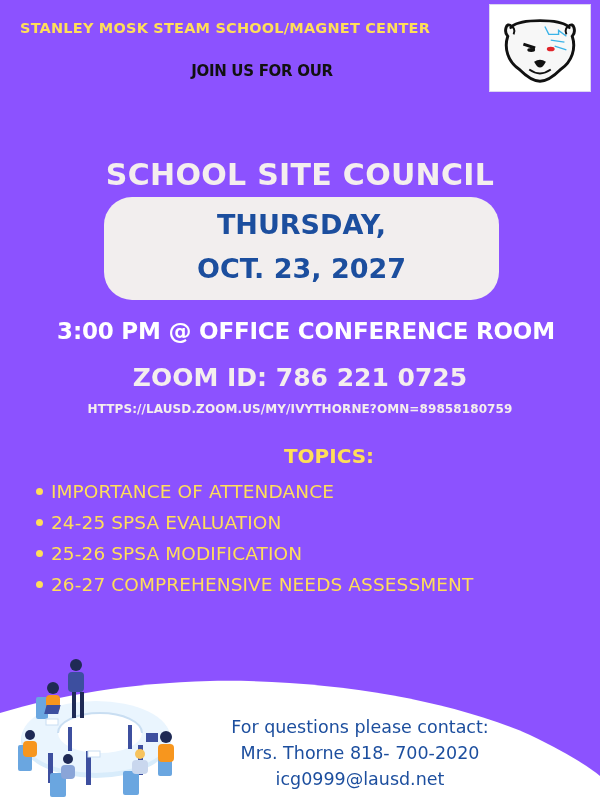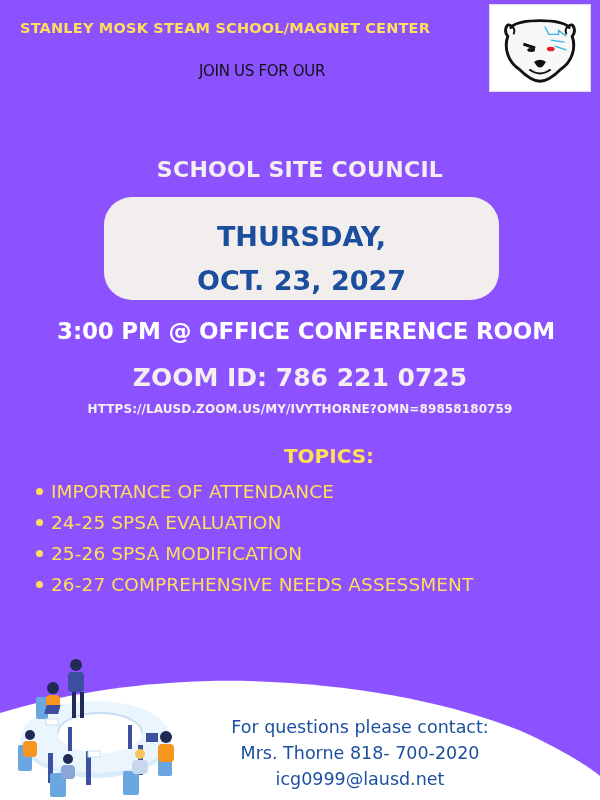--- a/index.html
+++ b/index.html
@@ -1,25 +1,25 @@
 <!DOCTYPE html>
 <html><head>
 <meta charset="utf-8">
 <style>
   html, body { margin:0; padding:0; }
   body { width:600px; height:800px; overflow:hidden; background:#8c52ff; position:relative; font-family:"DejaVu Sans", sans-serif; }
   .flyer { position:absolute; inset:0; width:600px; height:800px; background:#8c52ff; }
   .school-name { position:absolute; left:20px; top:20px; width:450px; text-align:left; color:#ffde59; font-weight:bold; font-size:14.5px; letter-spacing:0.2px; }
   .logo-box { position:absolute; left:489px; top:4px; width:102px; height:88px; background:#ffffff; border:1px solid #dcd6f0; box-sizing:border-box; }
   .logo-box svg { position:absolute; left:0; top:0; width:100%; height:100%; }
-  .join { position:absolute; left:0; width:524px; top:62px; text-align:center; font-weight:normal; font-size:15px; color:#111; letter-spacing:-0.3px; }
+  .join { position:absolute; left:0; width:524px; top:62px; text-align:center; font-weight:bold; font-size:15px; color:#111; letter-spacing:-0.3px; }
   .ssc { position:absolute; left:0; width:600px; top:96px; text-align:center; font-weight:bold; font-size:40px; color:#f4eeee; }
-  .council { position:absolute; left:0; width:600px; top:157px; text-align:center; font-weight:bold; font-size:22px; color:#f4eeee; letter-spacing:0.3px; }
+  .council { position:absolute; left:0; width:600px; top:157px; text-align:center; font-weight:bold; font-size:30px; color:#f4eeee; letter-spacing:0.3px; }
   .date-box { position:absolute; left:104px; top:197px; width:395px; height:103px; background:#f2eeee; border-radius:28px; }
-  .date-line { position:absolute; left:0; width:100%; text-align:center; font-weight:bold; font-size:27px; color:#1c4e9e;margin-top:12px; }
+  .date-line { position:absolute; left:0; width:100%; text-align:center; font-weight:bold; font-size:27px; color:#1c4e9e; }
   .date-line.l1 { top:12px; } .date-line.l2 { top:56px; }
   .time { position:absolute; left:0; width:600px; top:318px; text-align:center; font-weight:bold; font-size:23px; color:#ffffff; letter-spacing:-0.2px;padding-left:6px; }
   .zoomid { position:absolute; left:0; width:600px; top:363px; text-align:center; font-weight:bold; font-size:25px; color:#f4eeee; }
   .url { position:absolute; left:0; width:600px; top:402px; text-align:center; font-weight:bold; font-size:12px; color:#f4eeee; letter-spacing:0.1px; }
   .topics-heading { position:absolute; left:0; width:600px; top:444px; text-align:center; font-weight:bold; font-size:20px; color:#ffde59;padding-left:29px; }
   .topics-list { position:absolute; left:36px; top:476px; margin:0; padding:0; list-style:none; }
   .topic { display:flex; align-items:center; height:31px; color:#ffde59; font-weight:normal; font-size:18.5px; letter-spacing:0.1px; }
   .bullet { width:7px; height:7px; border-radius:50%; background:#ffde59; margin-right:8px; flex:none; }
   .wave { position:absolute; left:0; top:0; width:600px; height:800px; }
   .illustration { position:absolute; left:8px; top:655px; width:170px; height:145px; }

